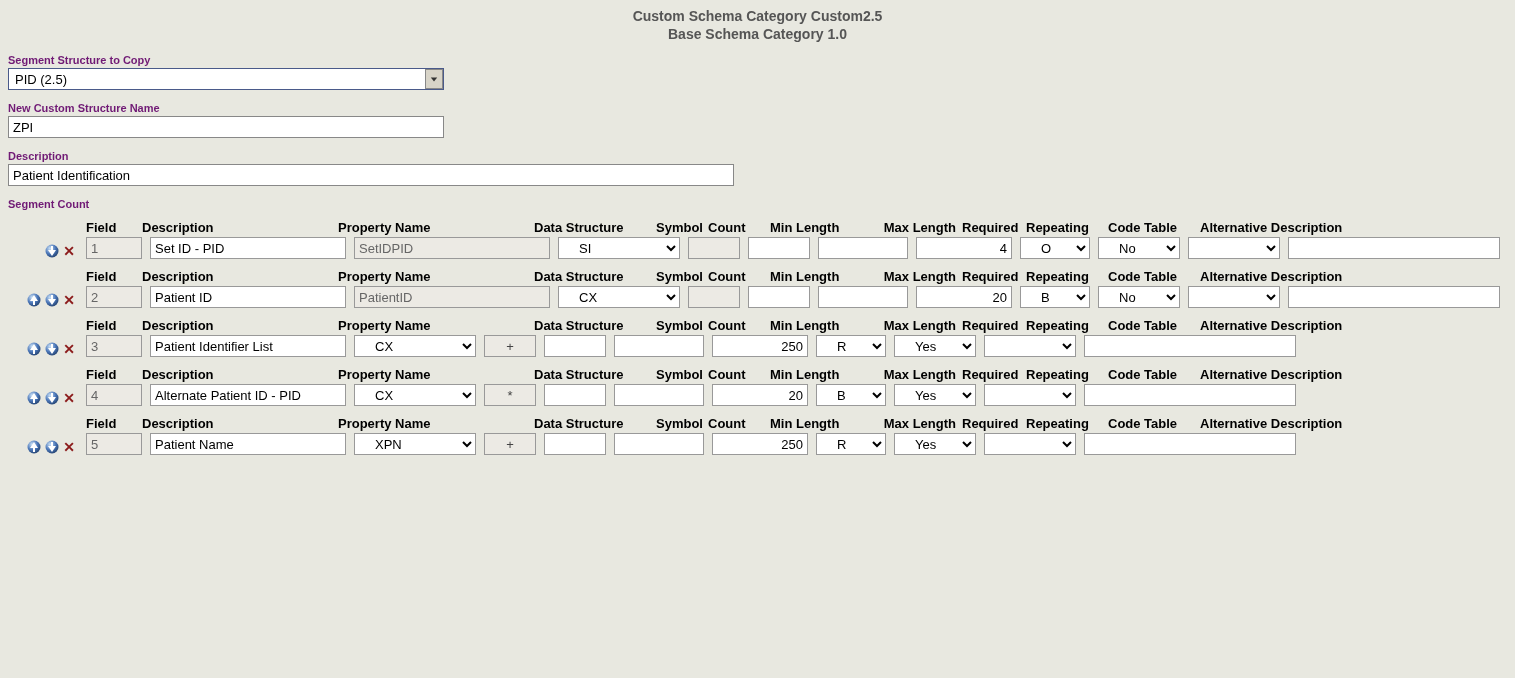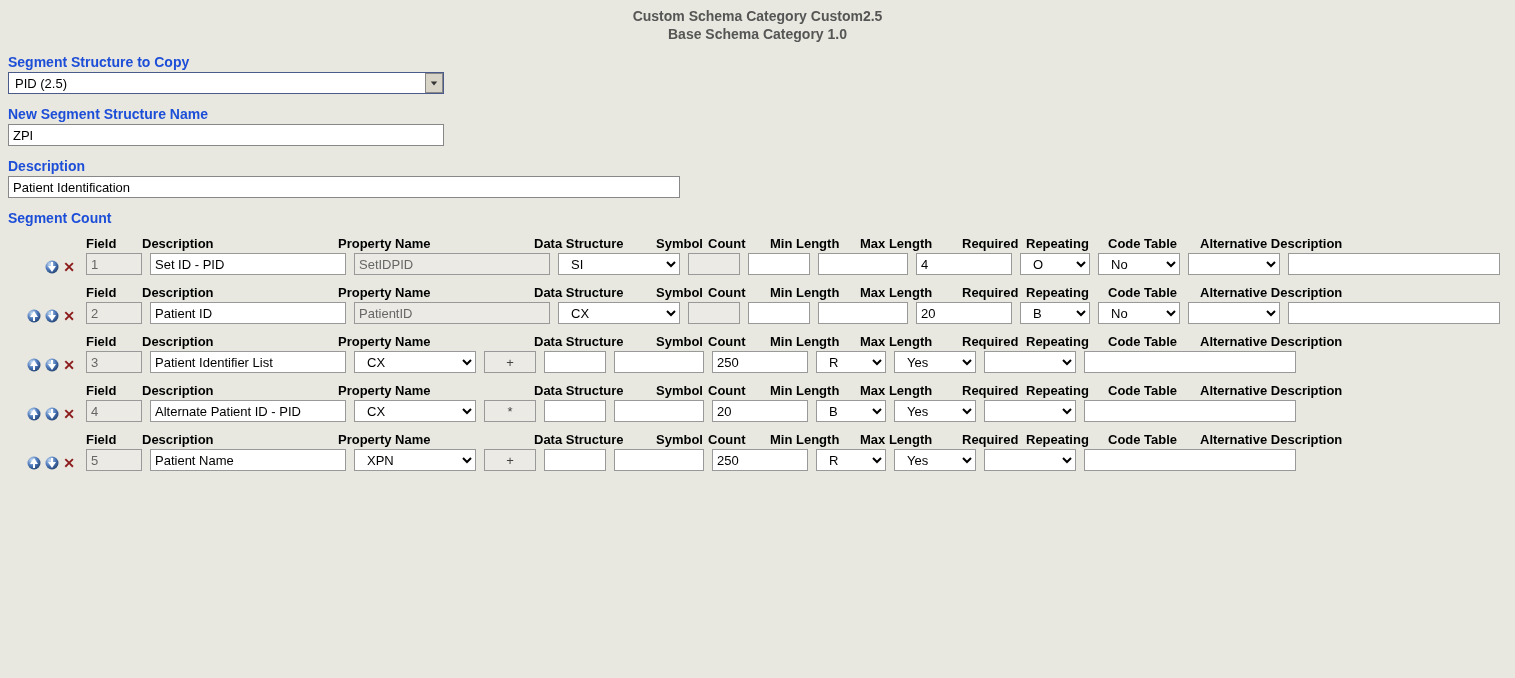--- a/index.html
+++ b/index.html
@@ -13,24 +13,24 @@
     }
     .hdr-line {
       font-weight: bold;
       color: #555;
       margin-bottom: 2px;
       font-size: 14px;
       text-align: center;
     }
     .section-label {
       font-weight: bold;
-      color: #1d4ed8;
+      color: #701a75;
       margin-top: 12px;
       margin-bottom: 2px;
-      font-size: 14px;
+      font-size: 11px;
     }
     .select-box, .text-input {
       font-family: Arial, Helvetica, sans-serif;
       font-size: 13px;
       padding: 2px 4px;
       border: 1px solid #888;
       background: #fff;
       height: 22px;
     }
     .select-wrap {
@@ -40,21 +40,21 @@
       width:436px;
       height:22px;
       align-items:center;
     }
     .select-wrap .sel-text{ flex:1; padding:0 6px; font-size:13px;}
     .select-wrap .sel-btn{
       width:18px;height:20px;background:#d8d4c8;border:1px solid #888;display:flex;align-items:center;justify-content:center;
     }
     .select-wrap .sel-btn svg{width:8px;height:8px;}
     .name-input { width: 436px; }
-    .desc-input { width: 672px; }
+    .desc-input { width: 726px; }
     .fields-area { margin-top: 6px; }
     .field-row-block { margin-top: 10px; }
     .field-row {
       display: flex;
       align-items: flex-end;
       gap: 8px;
     }
     .row-labels {
       display: flex;
       gap: 0;
@@ -84,61 +84,61 @@
       color:#8b1a1a;font-weight:bold;font-size:14px;cursor:pointer;
       width:14px;text-align:center;
     }
     .c-field    { width: 56px; }
     .c-desc     { width: 196px; }
     .c-prop     { width: 196px; }
     .c-datastr  { width: 122px; }
     .c-symbol   { width: 52px; }
     .c-count    { width: 62px; }
     .c-minlen   { width: 90px; }
-    .c-maxlen   { width: 96px; }
+    .c-maxlen   { width: 96px; text-align: right; }
     .c-req      { width: 70px; padding-left: 6px; }
     .c-rep      { width: 82px; }
     .c-code     { width: 92px; }
     .c-altdesc  { width: 212px; }
     input.cell, select.cell {
       font-family: Arial, Helvetica, sans-serif;
       font-size: 13px;
       padding: 2px 4px;
       border: 1px solid #999;
       height: 22px;
       background:#fff;
     }
     input.cell[disabled]{ background:#eceae4; color:#666;}
     input.ro { background:#eceae4; color:#555; }
     .sym-disp {
       height:22px;border:1px solid #999;background:#eceae4;
       display:flex;align-items:center;justify-content:center;
       font-size:13px;color:#444;
     }
-    select.cell { padding:1px 8px;}
+    select.cell { padding:1px 16px;}
   </style>
 </head>
 <body>
 
 
 
 <div class="hdr-line">Custom Schema Category Custom2.5</div>
 <div class="hdr-line">Base Schema Category 1.0</div>
 
 <div class="section-label">Segment Structure to Copy</div>
 <div class="select-wrap">
   <span class="sel-text">PID (2.5)</span>
   <span class="sel-btn">
     <svg viewBox="0 0 10 10">
         <polygon points="1,3 9,3 5,8" fill="#333"></polygon>
       </svg>
   </span>
 </div>
 
-<div class="section-label">New Segment Structure Name</div>
+<div class="section-label">New Custom Structure Name</div>
 <input class="text-input name-input" value="ZPI" style="">
 
 <div class="section-label">Description</div>
 <input class="text-input desc-input" value="Patient Identification" style="">
 
 <div class="section-label">Segment Count</div>
 
 <div class="fields-area" id="fields-area">
     <div class="field-row-block">
       <div class="row-labels">

